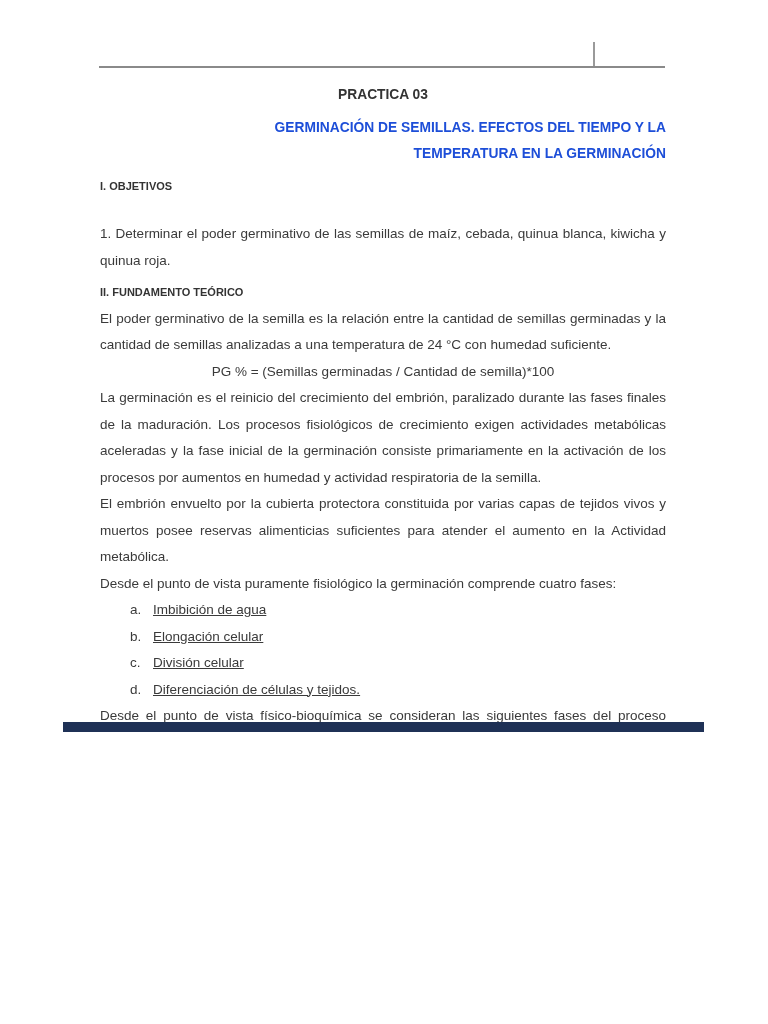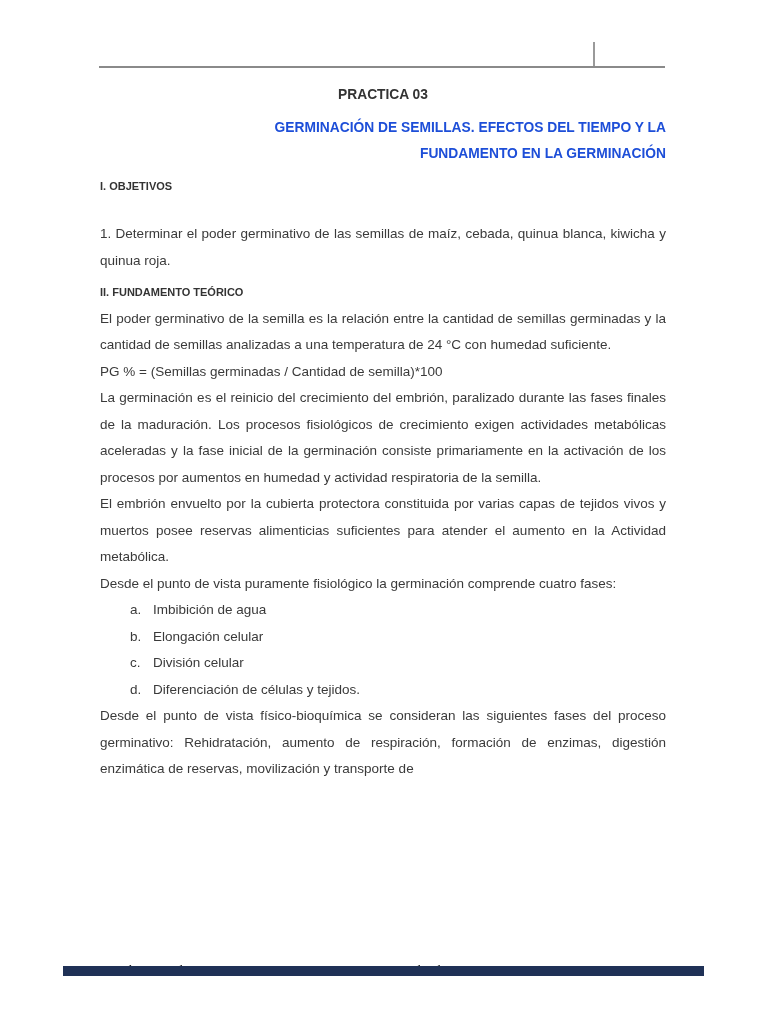--- a/index.html
+++ b/index.html
@@ -1,18 +1,18 @@
 <!DOCTYPE html>
 <html><head>
 <meta charset="utf-8">
 <style>
   html, body { margin:0; padding:0; background:#ffffff; }
   .page {
     position:relative;
-    width:768px; height:976px;
+    width:768px; height:732px;
     background:#ffffff;
     font-family:"Liberation Sans", sans-serif;
     color:#3a3a3a;
     overflow:hidden;
   }
   .top-rule {
     position:absolute; left:99px; top:66px;
     width:566px; height:2px; background:#8a8a8a;
   }
   .top-tick {
@@ -43,24 +43,25 @@
   .para {
     margin:22px 0 0;
     text-align:justify;
   }
   .para-flow {
     margin:0;
     text-align:justify;
   }
   .formula-line {
     margin:0;
-    text-align:left;
+    text-align:center;
   }
   .fase {
     padding-left:30px;
+    text-decoration:underline;
   }
   .fase-marker { display:inline-block; width:23px; }
   .doc-footer {
     position:absolute; left:114px; top:962px;
     width:562px;
     display:flex; justify-content:space-between; align-items:baseline;
     font-family:"Liberation Serif", serif;
     font-size:13.5px; color:#222222;
   }
   .bottom-bar {
@@ -76,21 +77,21 @@
 
   <div class="top-tick"></div>
   <div class="top-rule"></div>
 
   <div class="content">
 
     <div class="doc-title">PRACTICA 03</div>
 
     <div class="doc-subtitle">
       <span class="subtitle-line">GERMINACIÓN DE  SEMILLAS. EFECTOS DEL TIEMPO Y LA</span>
-      <span class="subtitle-line">FUNDAMENTO EN LA GERMINACIÓN</span>
+      <span class="subtitle-line">TEMPERATURA EN LA GERMINACIÓN</span>
     </div>
 
     <div class="section-heading">I. OBJETIVOS</div>
 
     <p class="para">1. Determinar el poder germinativo de las semillas de maíz, cebada, quinua blanca, kiwicha y quinua roja.</p>
 
     <div class="section-heading">II. FUNDAMENTO TEÓRICO</div>
 
     <p class="para-flow">El poder germinativo de la semilla es la relación entre la cantidad de semillas germinadas y la cantidad de semillas analizadas a una temperatura de 24 °C con humedad suficiente.</p>
 

